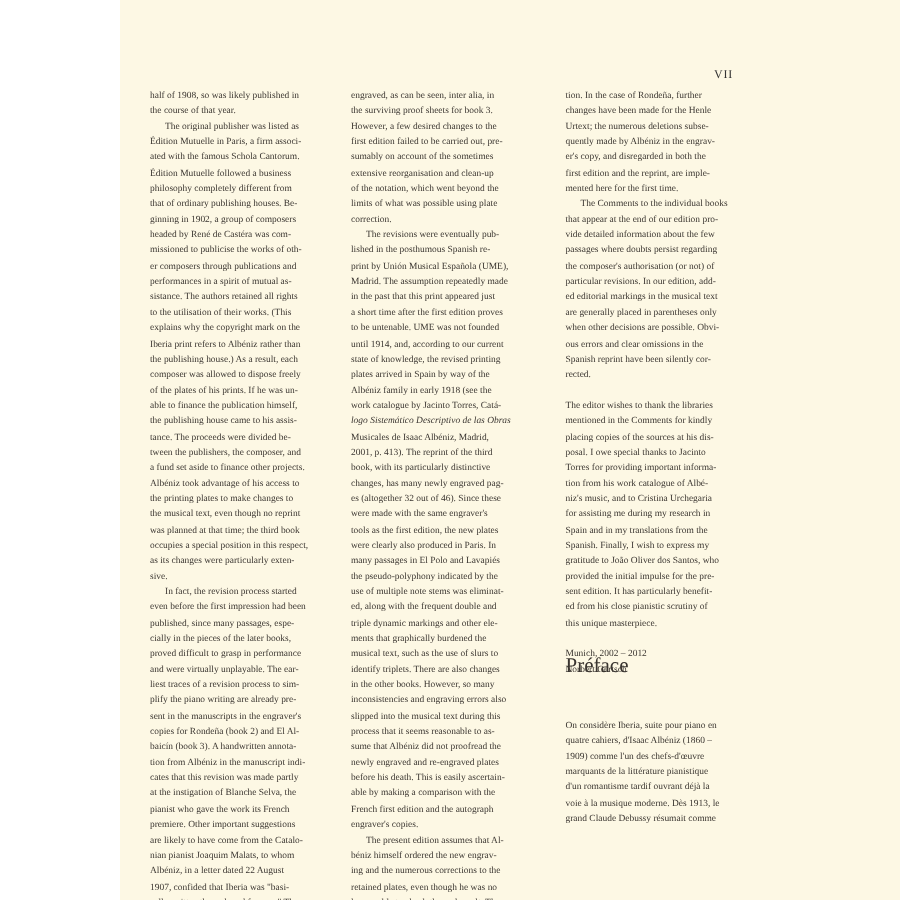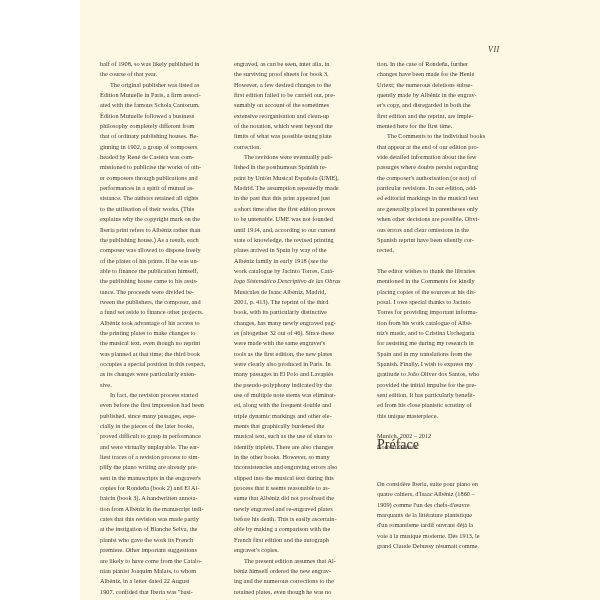--- a/index.html
+++ b/index.html
@@ -13,27 +13,26 @@
     .page {
       position: absolute;
       left: 80px;
       top: 0;
       width: 520px;
       height: 600px;
       background: #fdf8e4;
     }
     .page-number {
       position: absolute;
-      left: 488px;
+      left: 476px;
       top: 45px;
       font-family: "Liberation Serif", "DejaVu Serif", serif;
       font-size: 8px;
       color: #333;
       letter-spacing: 0.5px;
-      font-style: italic;
     }
     .col {
       position: absolute;
       top: 59px;
       width: 131px;
       font-family: "Liberation Serif", "DejaVu Serif", serif;
       font-size: 6.3px;
       line-height: 10.35px;
       color: #3a3530;
       text-align: left;

